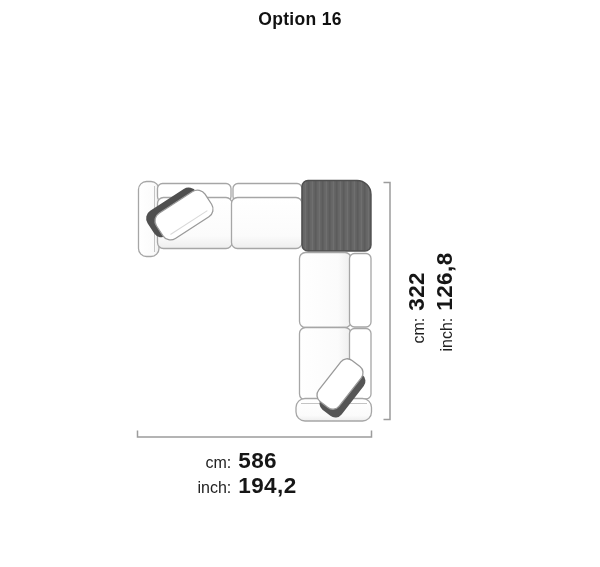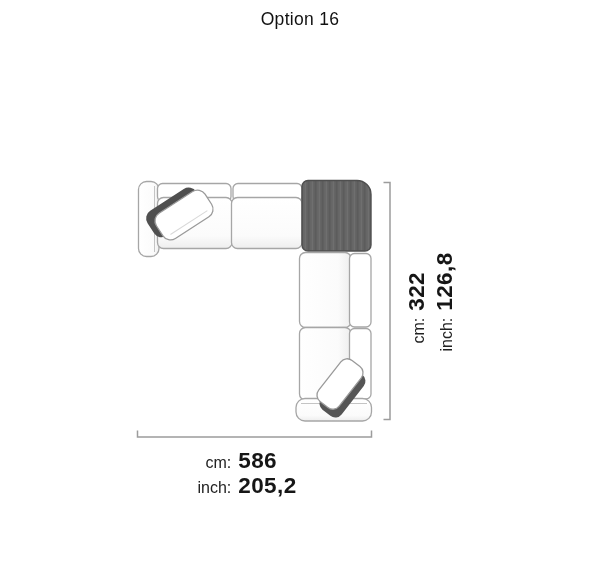--- a/index.html
+++ b/index.html
@@ -17,21 +17,21 @@
     height: 567px;
     background: #ffffff;
   }
   .title {
     position: absolute;
     top: 9px;
     left: 0;
     width: 600px;
     text-align: center;
     font-size: 17.5px;
-    font-weight: 400;
+    font-weight: 700;
     letter-spacing: 0.3px;
     color: #111111;
   }
   svg.sofa-svg {
     position: absolute;
     left: 0;
     top: 0;
   }
   .dim-block {
     position: absolute;
@@ -137,21 +137,21 @@
     </g>
 
     <path d="M137.5,430.5 L137.5,437 L371.5,437 L371.5,430.5" fill="none" stroke="#9c9c9c" stroke-width="1.5"></path>
     <path d="M383.5,182.5 L390,182.5 L390,419.5 L383.5,419.5" fill="none" stroke="#9c9c9c" stroke-width="1.5"></path>
   </svg>
 
   <div class="dim-block dim-width-block">
     <span class="dim-label">cm:</span>
     <span class="dim-value">586</span>
     <span class="dim-label">inch:</span>
-    <span class="dim-value">205,2</span>
+    <span class="dim-value">194,2</span>
   </div>
 
   <div class="dim-block dim-height-block">
     <span class="dim-label">cm:</span>
     <span class="dim-value">322</span>
     <span class="dim-label">inch:</span>
     <span class="dim-value">126,8</span>
   </div>
 
 </div>

